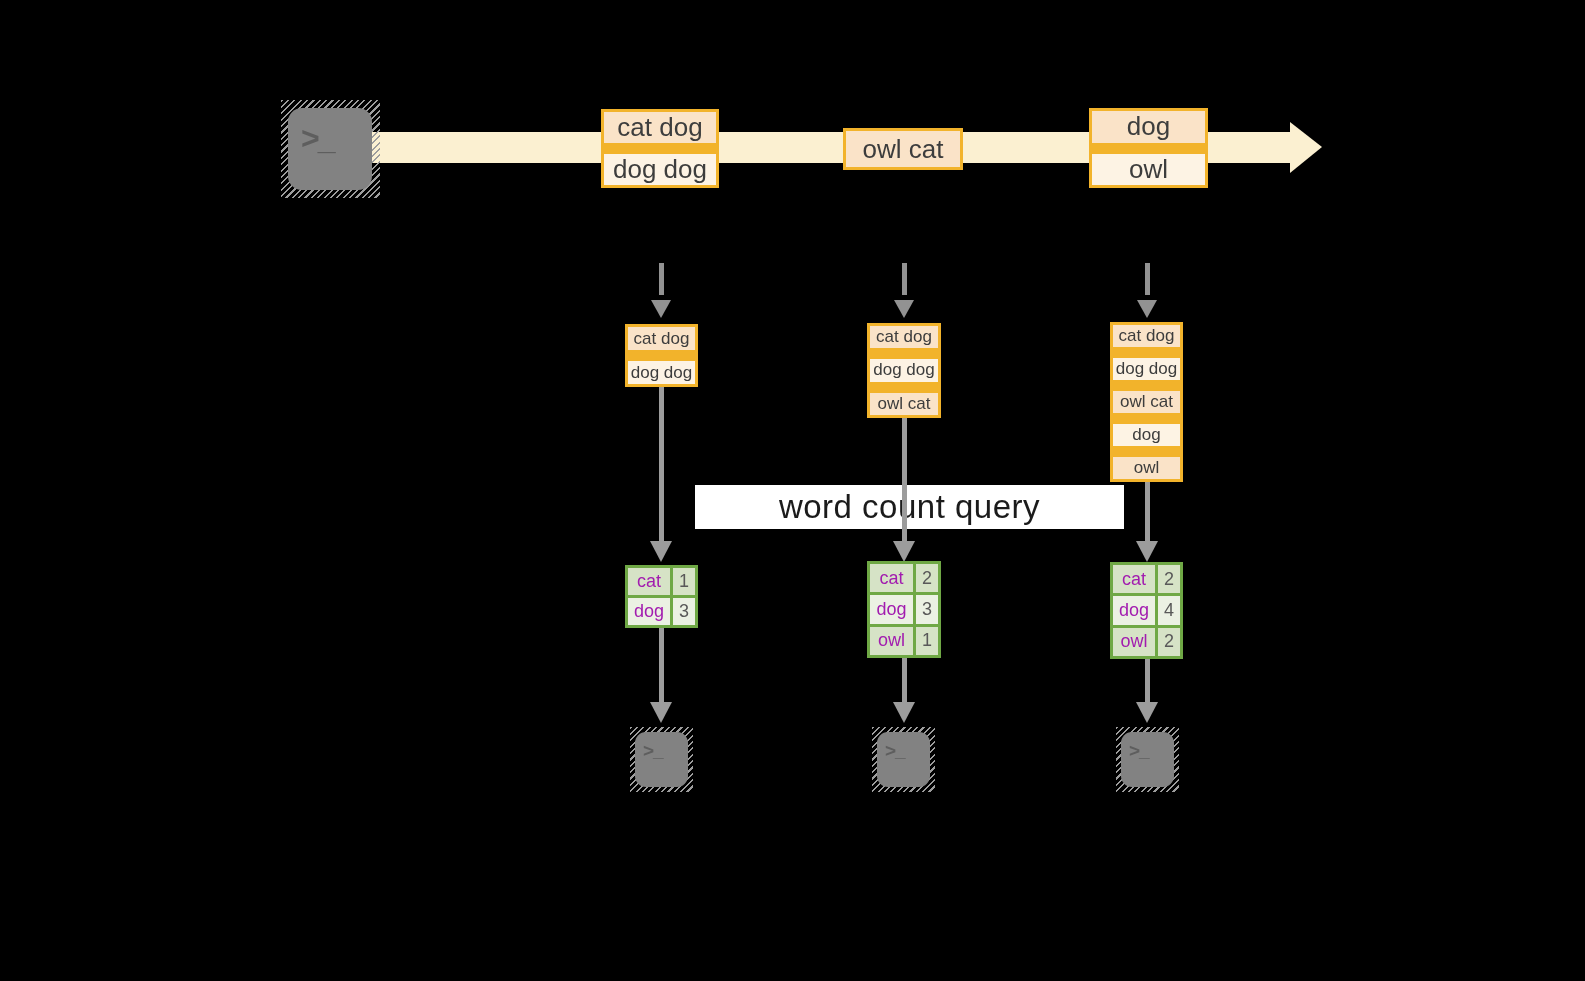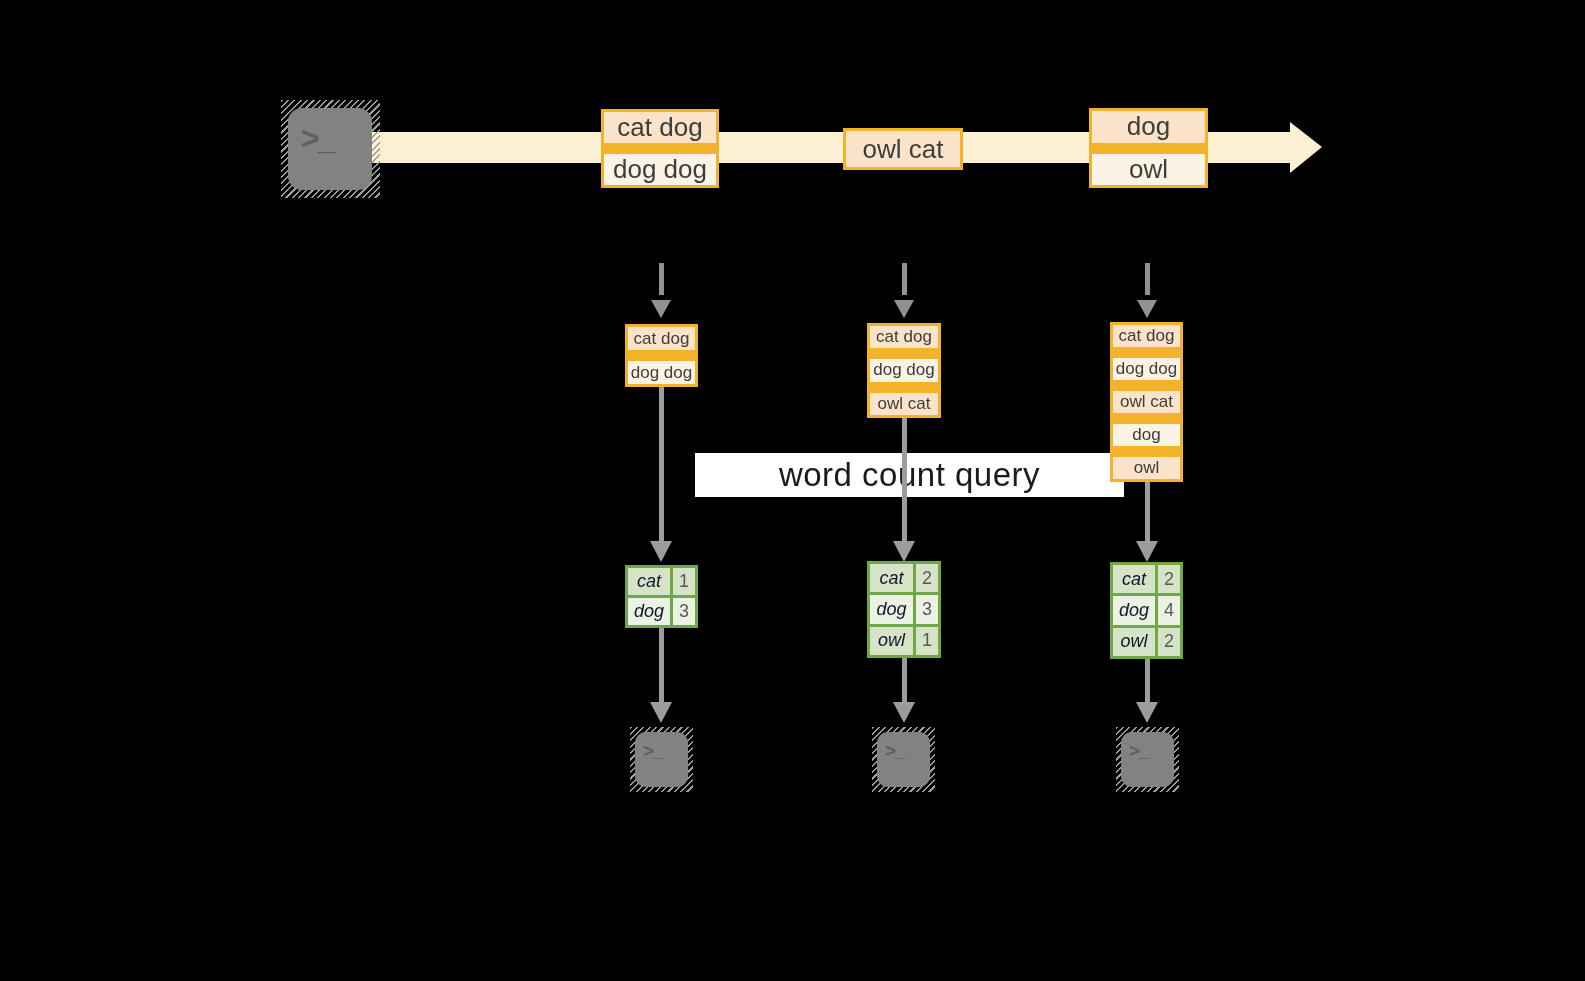--- a/index.html
+++ b/index.html
@@ -30,21 +30,21 @@
          border-top:21px solid #9c9c9c;z-index:2;}
 
   
   .qband{background:#ffffff;z-index:1;display:flex;align-items:center;justify-content:center;}
   .qband span{font-size:33px;font-weight:300;color:#1b1b1b;letter-spacing:0.5px;z-index:3;}
 
   
   .gtable{border:3px solid #6fa845;background:#6fa845;display:flex;flex-direction:column;z-index:3;}
   .grow{flex:1;display:flex;}
   .grow + .grow{margin-top:3px;}
-  .gword{flex:1;display:flex;align-items:center;justify-content:center;color:#0f172a;font-size:18px;font-style:italic;}
+  .gword{flex:1;display:flex;align-items:center;justify-content:center;color:#a21caf;font-size:18px;}
   .gcount{width:22px;margin-left:3px;display:flex;align-items:center;justify-content:center;
           color:#595959;font-size:18px;}
   .g-dark{background:#d6e3c6;}
   .g-light{background:#ebf1e3;}
 
   
   .hatch{background:repeating-linear-gradient(135deg,#9d9d9d 0px,#9d9d9d 1.6px,rgba(0,0,0,0) 1.6px,rgba(0,0,0,0) 4.5px);
          z-index:3;}
   .term-body{position:absolute;background:#828282;border-radius:14px;}
   .top-term .term-body{left:7px;top:8px;right:8px;bottom:8px;}
@@ -100,21 +100,21 @@
   </div>
 
   <div class="abs obox" style="left:1110px;top:322px;width:73px;height:160px">
     <div class="orow small-row fill-dark">cat dog</div>
     <div class="orow small-row fill-light">dog dog</div>
     <div class="orow small-row fill-dark">owl cat</div>
     <div class="orow small-row fill-light">dog</div>
     <div class="orow small-row fill-dark">owl</div>
   </div>
 
-  <div class="abs qband" style="left:695px;top:453px;width:429px;height:44px">
+  <div class="abs qband" style="left:695px;top:485px;width:429px;height:44px">
     <span>word count query</span>
   </div>
 
   <div class="abs shaft" style="left:659px;top:387px;height:155px"></div>
   <div class="abs ahead" style="left:650px;top:541px"></div>
   <div class="abs shaft" style="left:902px;top:418px;height:124px"></div>
   <div class="abs ahead" style="left:893px;top:541px"></div>
   <div class="abs shaft" style="left:1145px;top:482px;height:60px"></div>
   <div class="abs ahead" style="left:1136px;top:541px"></div>
 

